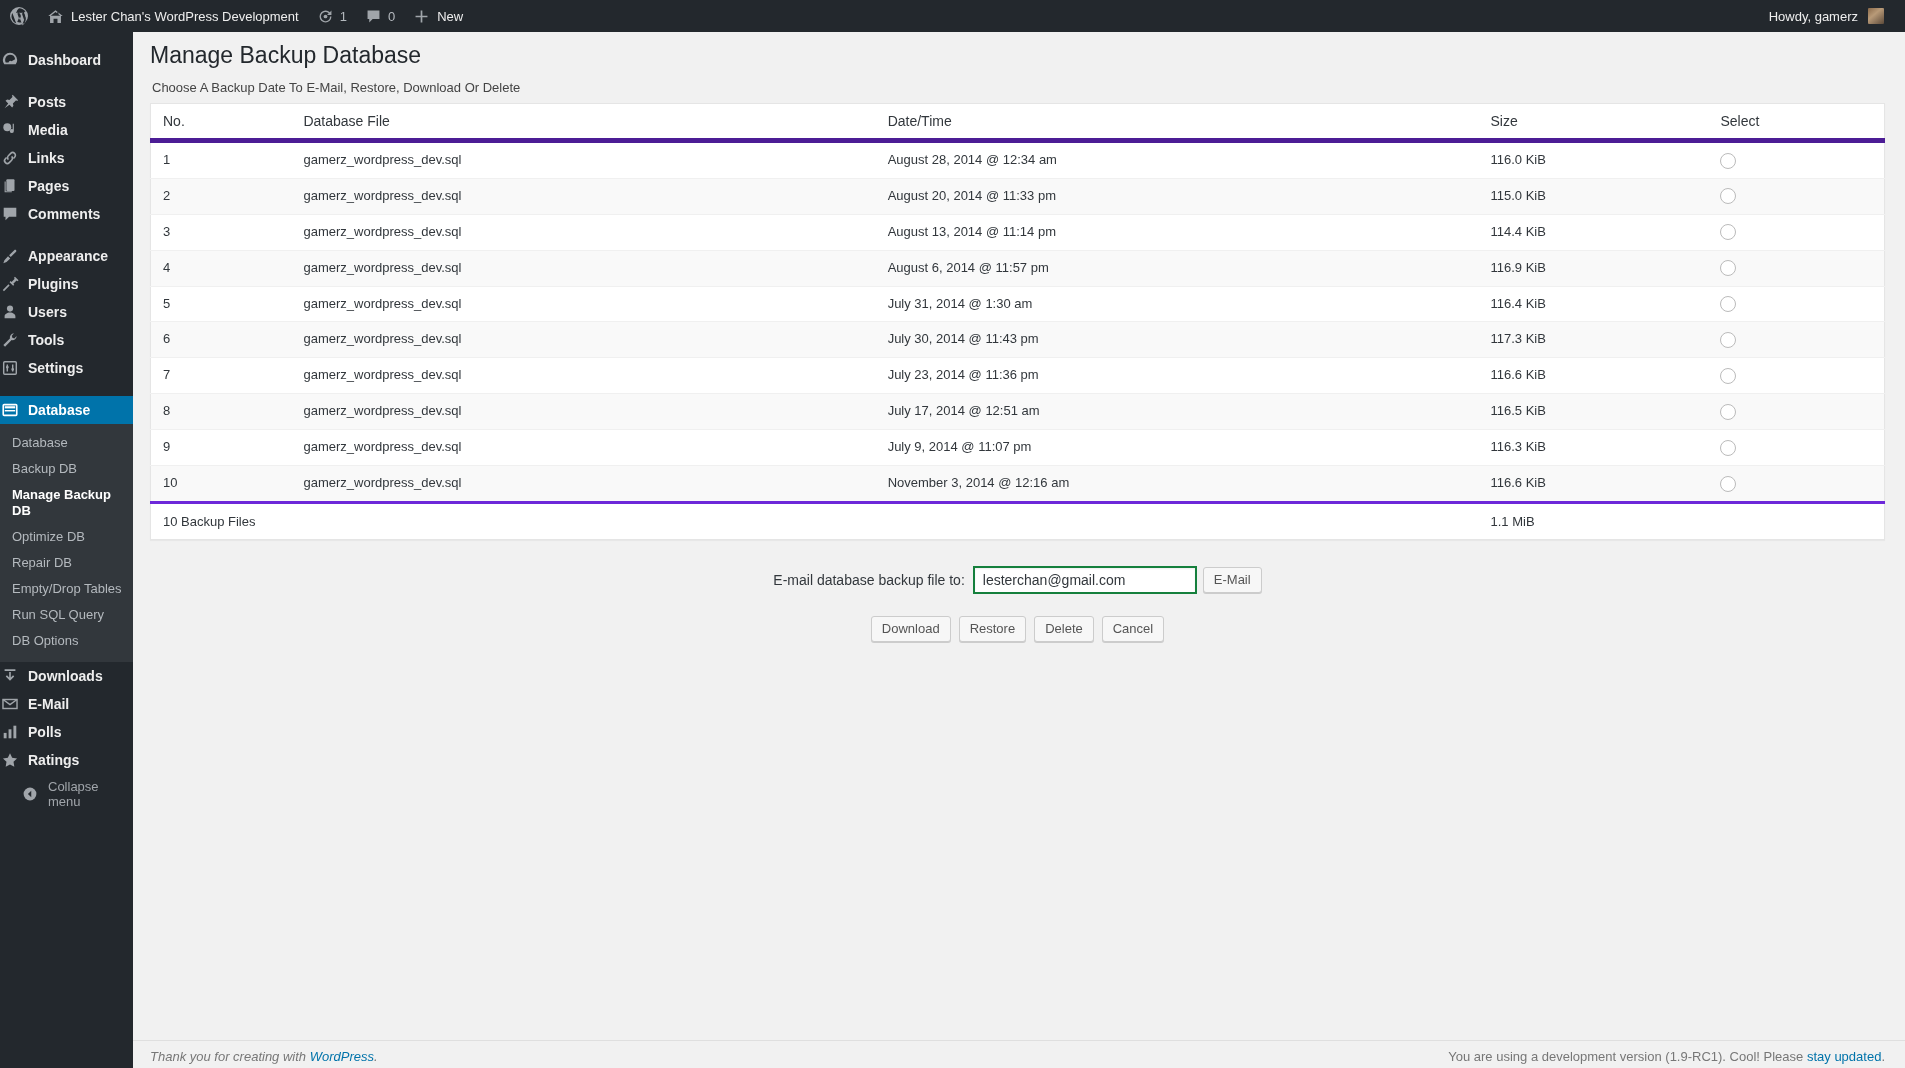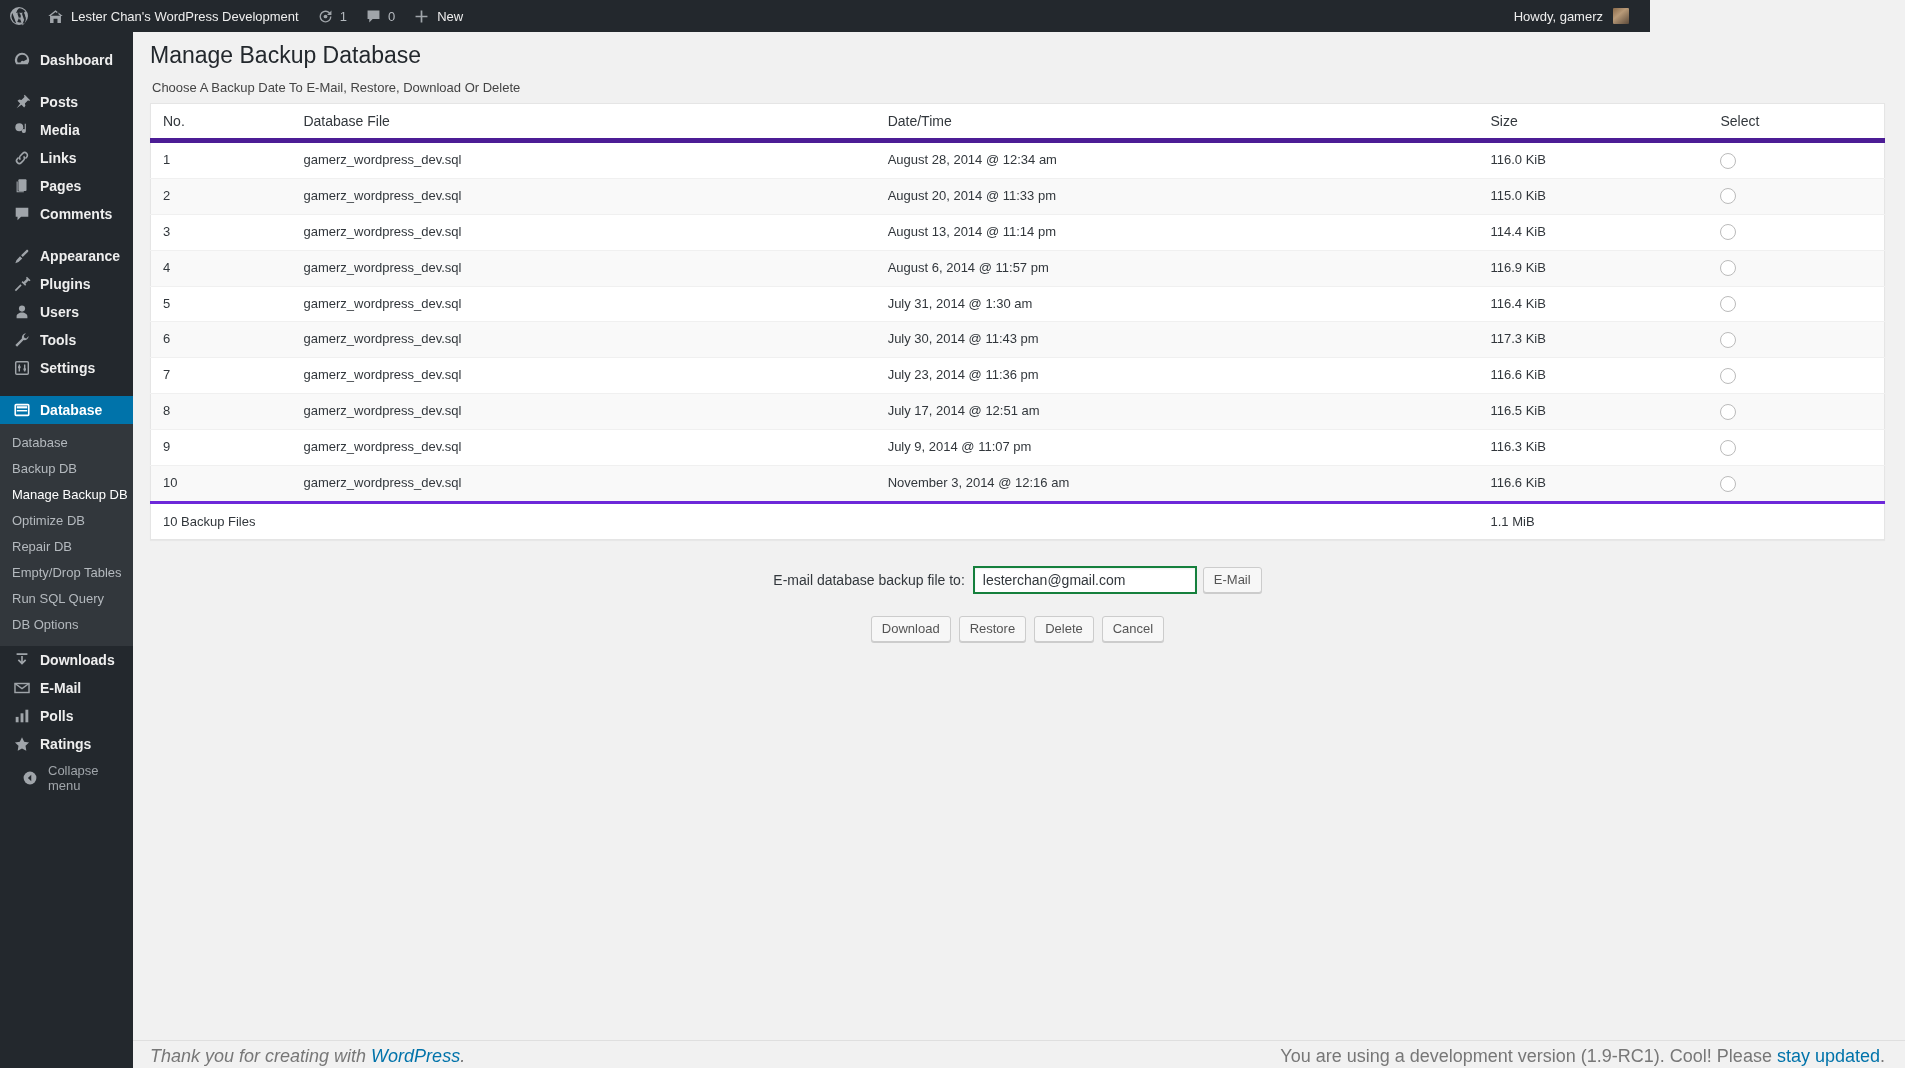--- a/index.html
+++ b/index.html
@@ -6,21 +6,21 @@
   html, body {
     width: 1905px; height: 1068px;
     font-family: "Liberation Sans", sans-serif;
     background: #f1f1f1;
     overflow: hidden;
   }
 
   
   #adminbar {
     position: absolute; top: 0; left: 0;
-    width: 1650px; height: 32px;
+    width: 1905px; height: 32px;
     background: #23282d;
     color: #eee;
     font-size: 13px;
     display: flex; align-items: flex-end;
     z-index: 50;
   }
   .ab-item {
     display: flex; align-items: center;
     height: 32px; padding: 0 9px;
     color: #eee; cursor: pointer; white-space: nowrap;
@@ -40,21 +40,21 @@
   #adminmenu {
     position: absolute; top: 32px; left: 0;
     width: 133px; height: 1036px;
     background: #23282d;
     font-size: 14px;
     z-index: 40;
   }
   .menu-top {
     position: relative;
     display: flex; align-items: center;
-    height: 28px; padding-left: 12px;
+    height: 28px; padding-left: 0;
     color: #eee; font-weight: 600; cursor: pointer;
     line-height: 28px;
   }
   .menu-top.current { background: #0073aa; color:#fff; }
   .menu-top.current::after {
     content:''; position:absolute; right:-8px; top:50%;
     margin-top:-8px; width:0; height:0;
     border-top: 8px solid transparent;
     border-bottom: 8px solid transparent;
     border-left: 8px solid #f1f1f1;
@@ -64,21 +64,21 @@
     display:inline-flex; align-items:center; justify-content:center;
     color:#a0a5aa; flex: 0 0 20px;
   }
   .menu-top.current .menu-ico { color:#fff; }
   .menu-sep { height: 14px; }
   .submenu { background: #32373c; padding: 6px 0 8px 0; }
   .submenu-item {
     display:block; padding: 5px 0 5px 12px;
     color:#b4b9be; font-size:13px; cursor:pointer; line-height:16px;
   }
-  .submenu-item.current { color:#fff; font-weight:400; }
+  .submenu-item.current { color:#fff; font-weight:700; }
   .collapse {
     display:flex; align-items:center;
     height:28px; padding-left:20px;
     color:#a0a5aa; font-size:13px; cursor:pointer; margin-top:6px;
   }
 
   
   #wpbody {
     position: absolute; top: 32px; left: 133px;
     width: 1772px; height: 1036px;
@@ -152,21 +152,21 @@
     vertical-align: middle;
   }
   .btn-row { margin-top: 22px; display:flex; justify-content:center; gap: 8px; }
 
   
   #wpfooter {
     position: absolute; bottom: 0; left: 133px;
     width: 1772px; height: 28px;
     padding: 4px 20px 0 17px;
     display: flex; align-items: center;
-    font-size: 18px; color:#777; font-style: italic;
+    font-size: 13px; color:#777; font-style: italic;
     border-top: 1px solid #dfdfdf;
   }
   #wpfooter .right { margin-left:auto; font-style: normal; }
   #wpfooter a { color:#0073aa; text-decoration:none; }
 </style>
 </head>
 <body>
 
 <div id="adminbar">
   <div class="ab-item">

